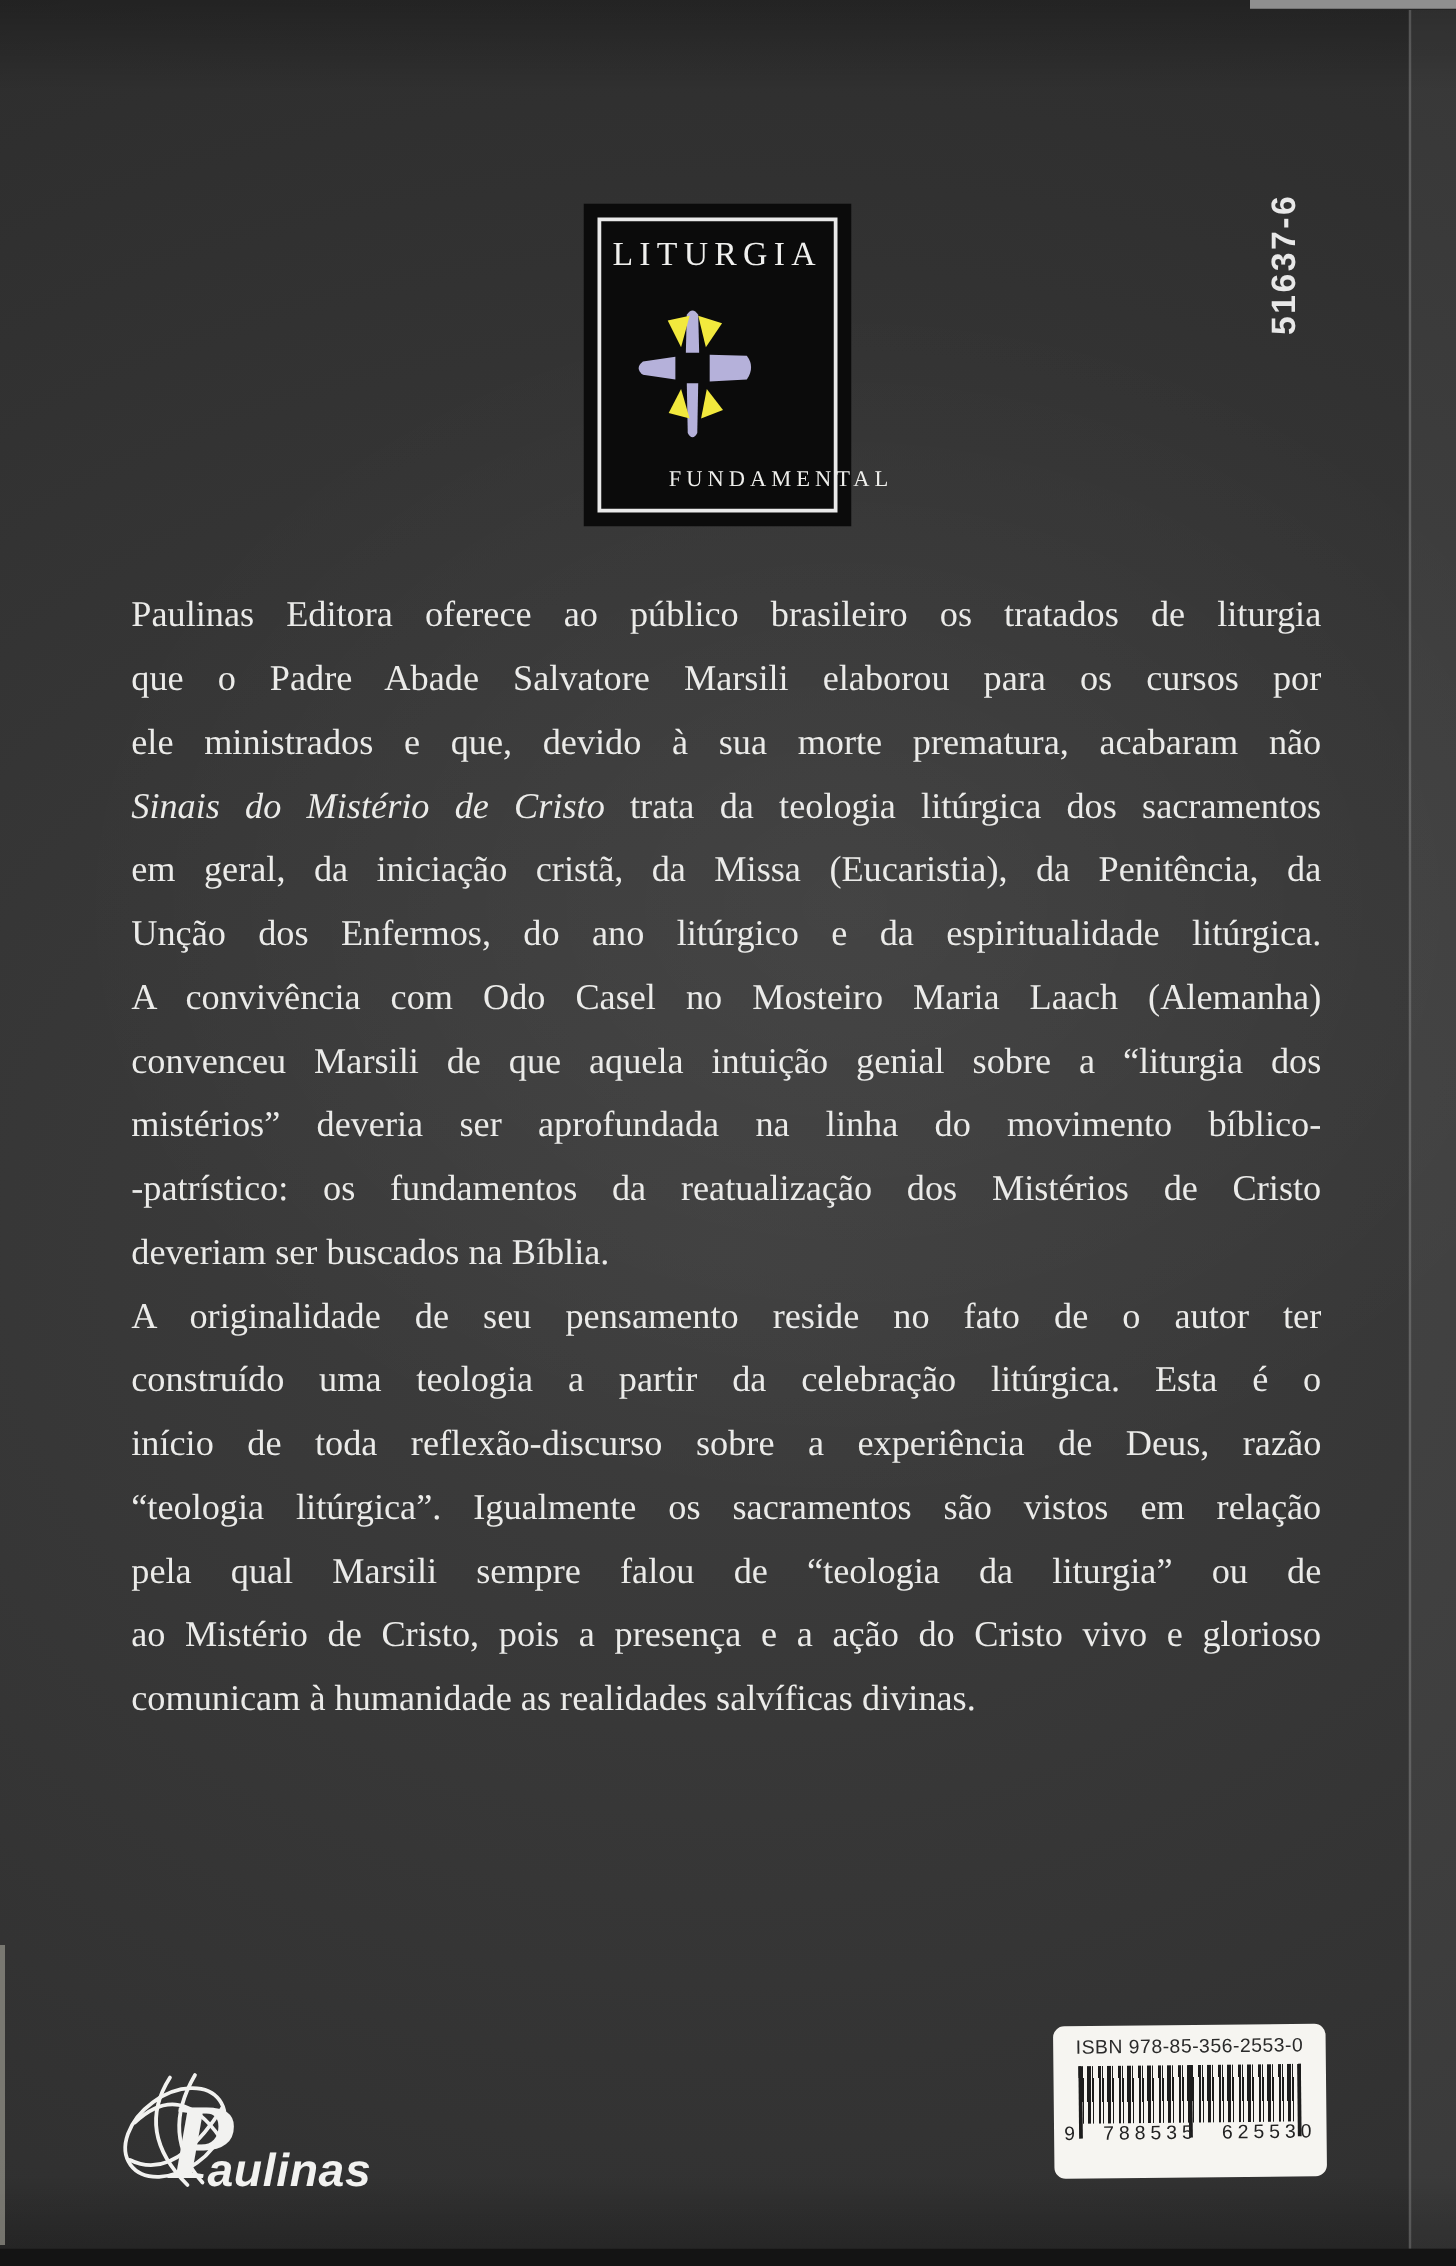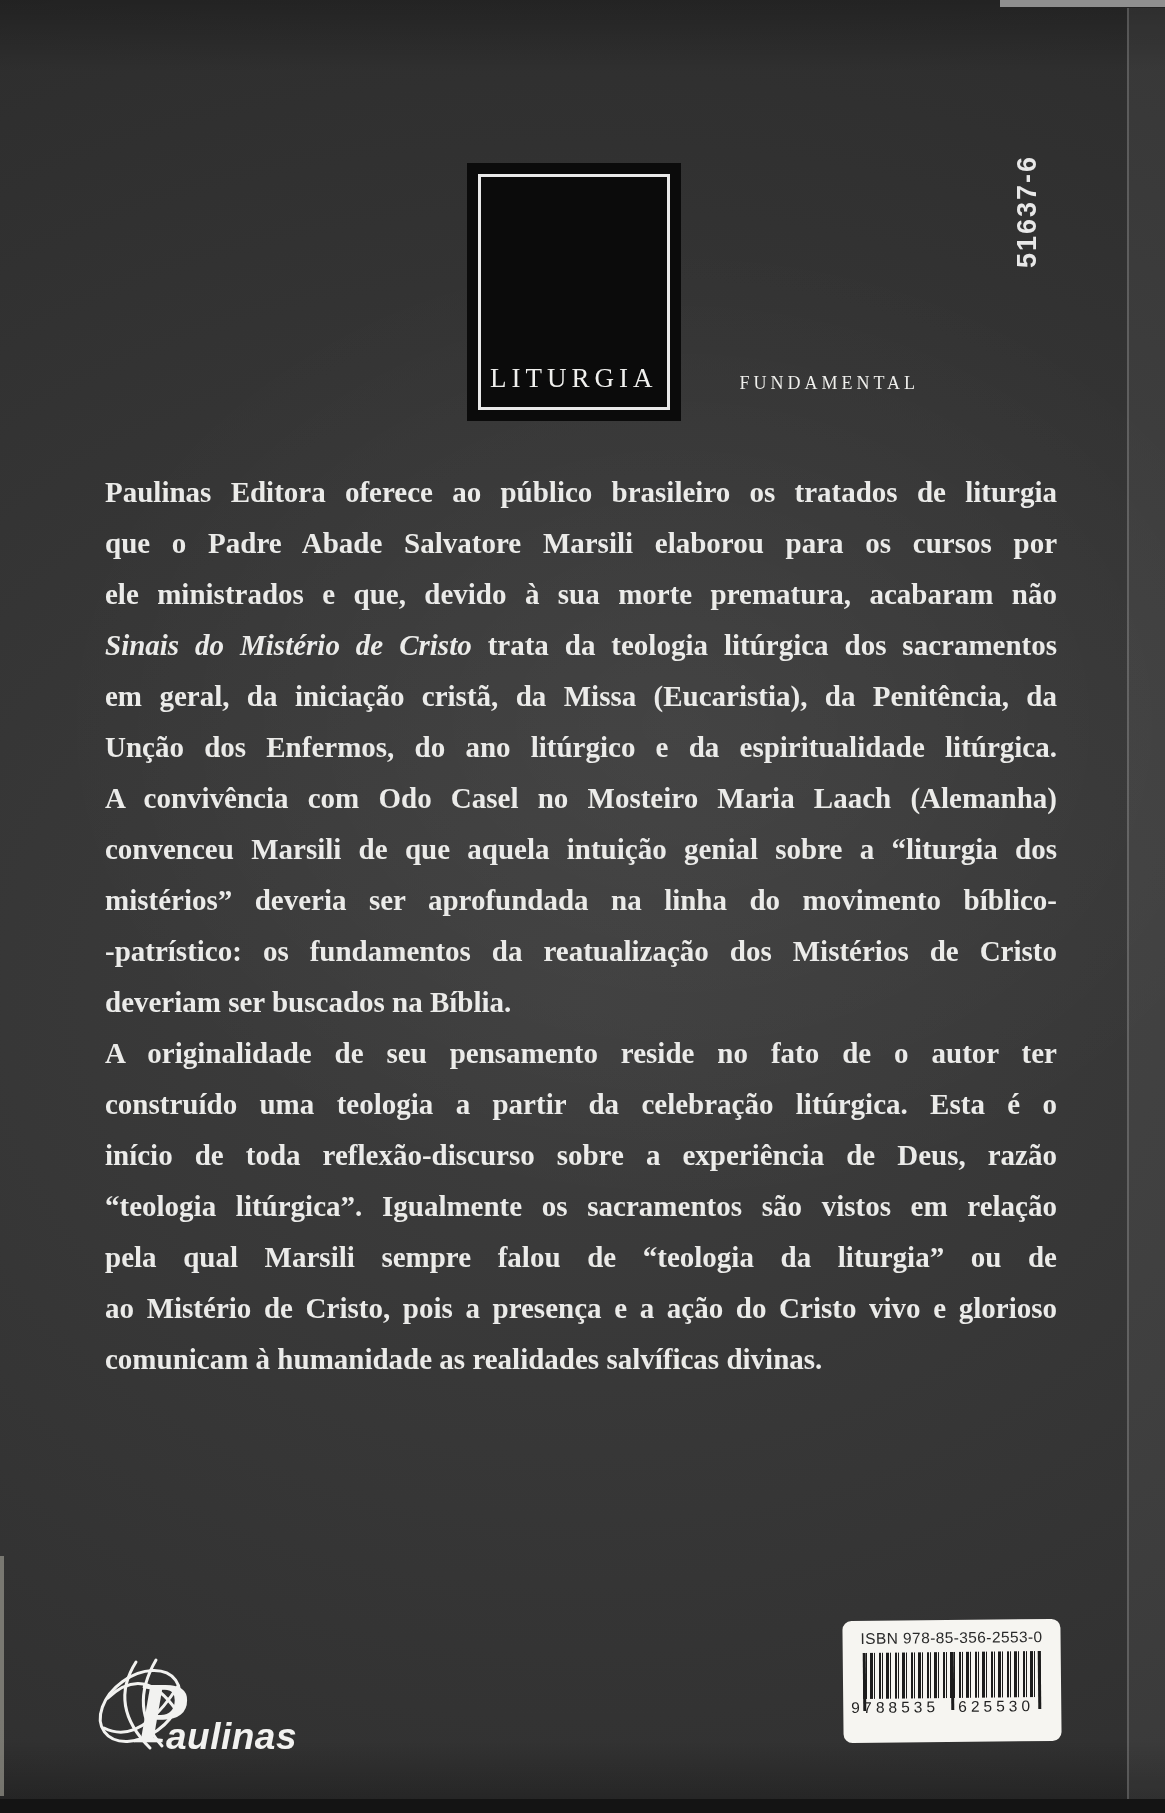--- a/index.html
+++ b/index.html
@@ -19,21 +19,21 @@
   .bottom-strip{position:absolute;left:0;right:0;top:1799px;height:14px;background:#141414;}
   .left-strip{position:absolute;left:0;top:1556px;width:4px;height:240px;background:rgba(160,158,148,0.65);}
 
   
   .logo-box{
     position:absolute;left:467px;top:163px;width:214px;height:258px;
     background:#0b0b0b;box-sizing:border-box;padding:11px;
   }
   .logo-frame{
     width:100%;height:100%;box-sizing:border-box;border:3px solid #e9e9e9;
-    display:flex;flex-direction:row;align-items:flex-end;justify-content:space-between;
+    display:flex;flex-direction:column;align-items:flex-start;justify-content:space-between;
     padding:11px 4px 13px 4px;
     gap:16px;
   }
   .logo-title{
     color:#f0f0ee;font-size:27px;letter-spacing:5px;font-weight:400;
     font-family:"Liberation Serif", serif;text-indent:5px;
   }
   .logo-subtitle{
     color:#efefec;font-size:18px;letter-spacing:4px;font-weight:400;
     font-family:"Liberation Serif", serif;text-indent:4px;margin-left:46px;
@@ -44,21 +44,21 @@
   .catalog-number{
     position:absolute;left:1012px;top:150px;height:118px;
     writing-mode:vertical-rl;transform:rotate(180deg);
     color:#e8e8e8;font-family:"Liberation Sans", sans-serif;
     font-weight:700;font-size:27px;letter-spacing:2px;white-space:nowrap;
   }
 
   
   .blurb{position:absolute;left:105px;top:467px;width:952px;color:#ebebe9;}
   .blurb .line{
-    height:51px;line-height:51px;font-size:29px;font-weight:700;
+    height:51px;line-height:51px;font-size:29px;font-weight:400;
     overflow:hidden;text-align:justify;text-align-last:left;
     font-family:"Liberation Serif", serif;
   }
   .blurb .line.just{text-align-last:justify;}
   .blurb .it{font-style:italic;margin-top:48px;}
 
   
   .publisher{position:absolute;left:92px;top:1646px;width:260px;height:130px;}
   .publisher svg{position:absolute;left:0;top:0;}
   .publisher-wordmark{
@@ -84,21 +84,21 @@
   }
   .guard{position:absolute;top:0;width:3px;height:58px;background:#1c1c1c;}
   .guard.g-left{left:12px;}
   .guard.g-mid{left:calc(50% - 1px);}
   .guard.g-right{right:12px;}
   .bc-digits{
     position:absolute;left:0;right:0;top:46px;height:18px;
     display:flex;align-items:flex-start;font-size:15.5px;color:#222;
   }
   .bc-digits .d0{flex:0 0 12px;text-align:left;padding-left:0;}
-  .bc-digits .d1,.bc-digits .d2{flex:1;text-align:left;letter-spacing:4px;}
+  .bc-digits .d1,.bc-digits .d2{flex:1;text-align:right;letter-spacing:4px;}
 </style>
 </head>
 <body>
 
 <div class="page">
 
   <div class="edge-top-right"></div>
   <div class="crease-line"></div>
   <div class="right-sliver"></div>
   <div class="left-strip"></div>

